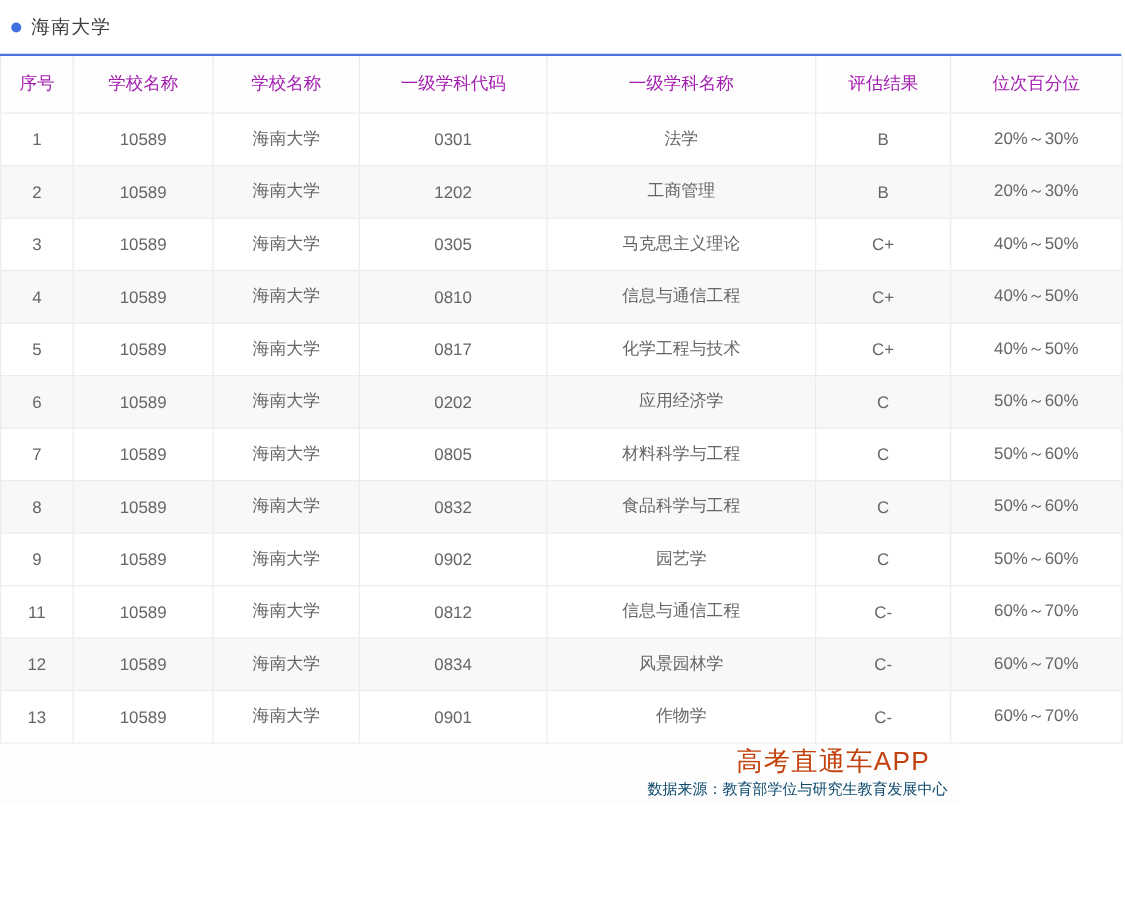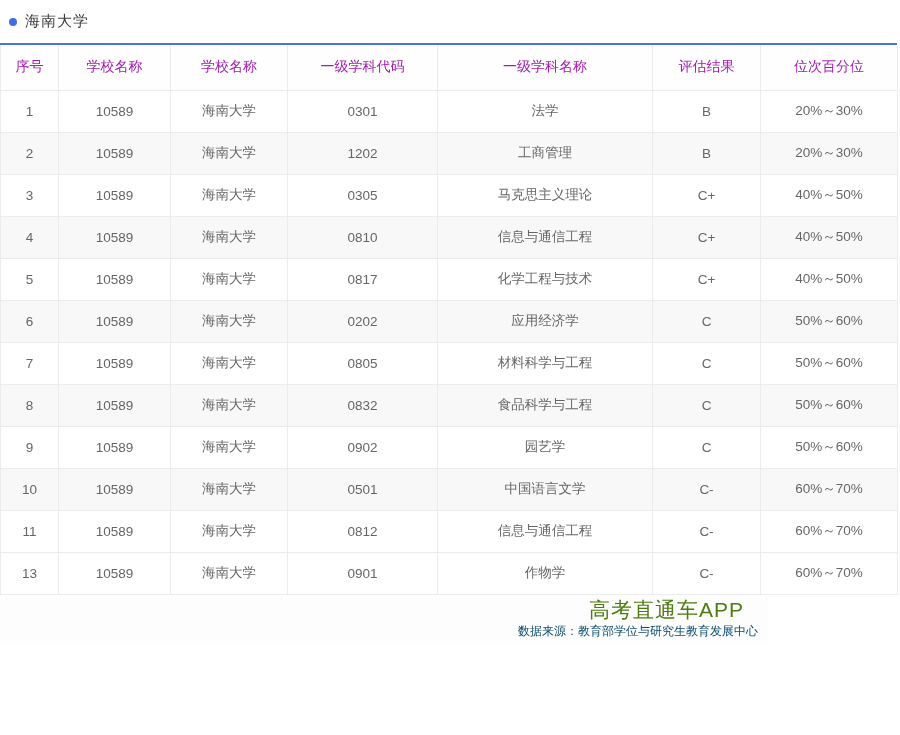--- a/index.html
+++ b/index.html
@@ -40,21 +40,21 @@
   }
   table.eval-table td { height: 42px; font-size: 13.5px; color: #666; }
   table.eval-table tr.even td { background: #f8f8f8; }
 
   
   .footer {
     height: 48px; padding-top: 2px;
     background: #fdfdfd; text-align: right;
   }
   .watermark {
-    font-size: 21px; color: #4d7c0f; letter-spacing: 1px;
+    font-size: 21px; color: #c2410c; letter-spacing: 1px;
     margin-right: 24px; line-height: 26px;
   }
   .source-line {
     font-size: 12px; color: #0c4a6e; margin-right: 10px; line-height: 16px;
   }
 </style>
 </head>
 <body>
 
 <div class="page">
@@ -160,38 +160,38 @@
         </tr>
         <tr>
           <td>9</td>
           <td>10589</td>
           <td>海南大学</td>
           <td>0902</td>
           <td>园艺学</td>
           <td>C</td>
           <td>50%～60%</td>
         </tr>
-        <tr class="even">
-          <td>10</td>
-          <td>10589</td>
-          <td>海南大学</td>
-          <td>0501</td>
-          <td>中国语言文学</td>
-          <td>C-</td>
-          <td>60%～70%</td>
-        </tr>
         <tr>
           <td>11</td>
           <td>10589</td>
           <td>海南大学</td>
           <td>0812</td>
           <td>信息与通信工程</td>
           <td>C-</td>
           <td>60%～70%</td>
         </tr>
+        <tr class="even">
+          <td>12</td>
+          <td>10589</td>
+          <td>海南大学</td>
+          <td>0834</td>
+          <td>风景园林学</td>
+          <td>C-</td>
+          <td>60%～70%</td>
+        </tr>
         <tr>
           <td>13</td>
           <td>10589</td>
           <td>海南大学</td>
           <td>0901</td>
           <td>作物学</td>
           <td>C-</td>
           <td>60%～70%</td>
         </tr>
       </tbody>

